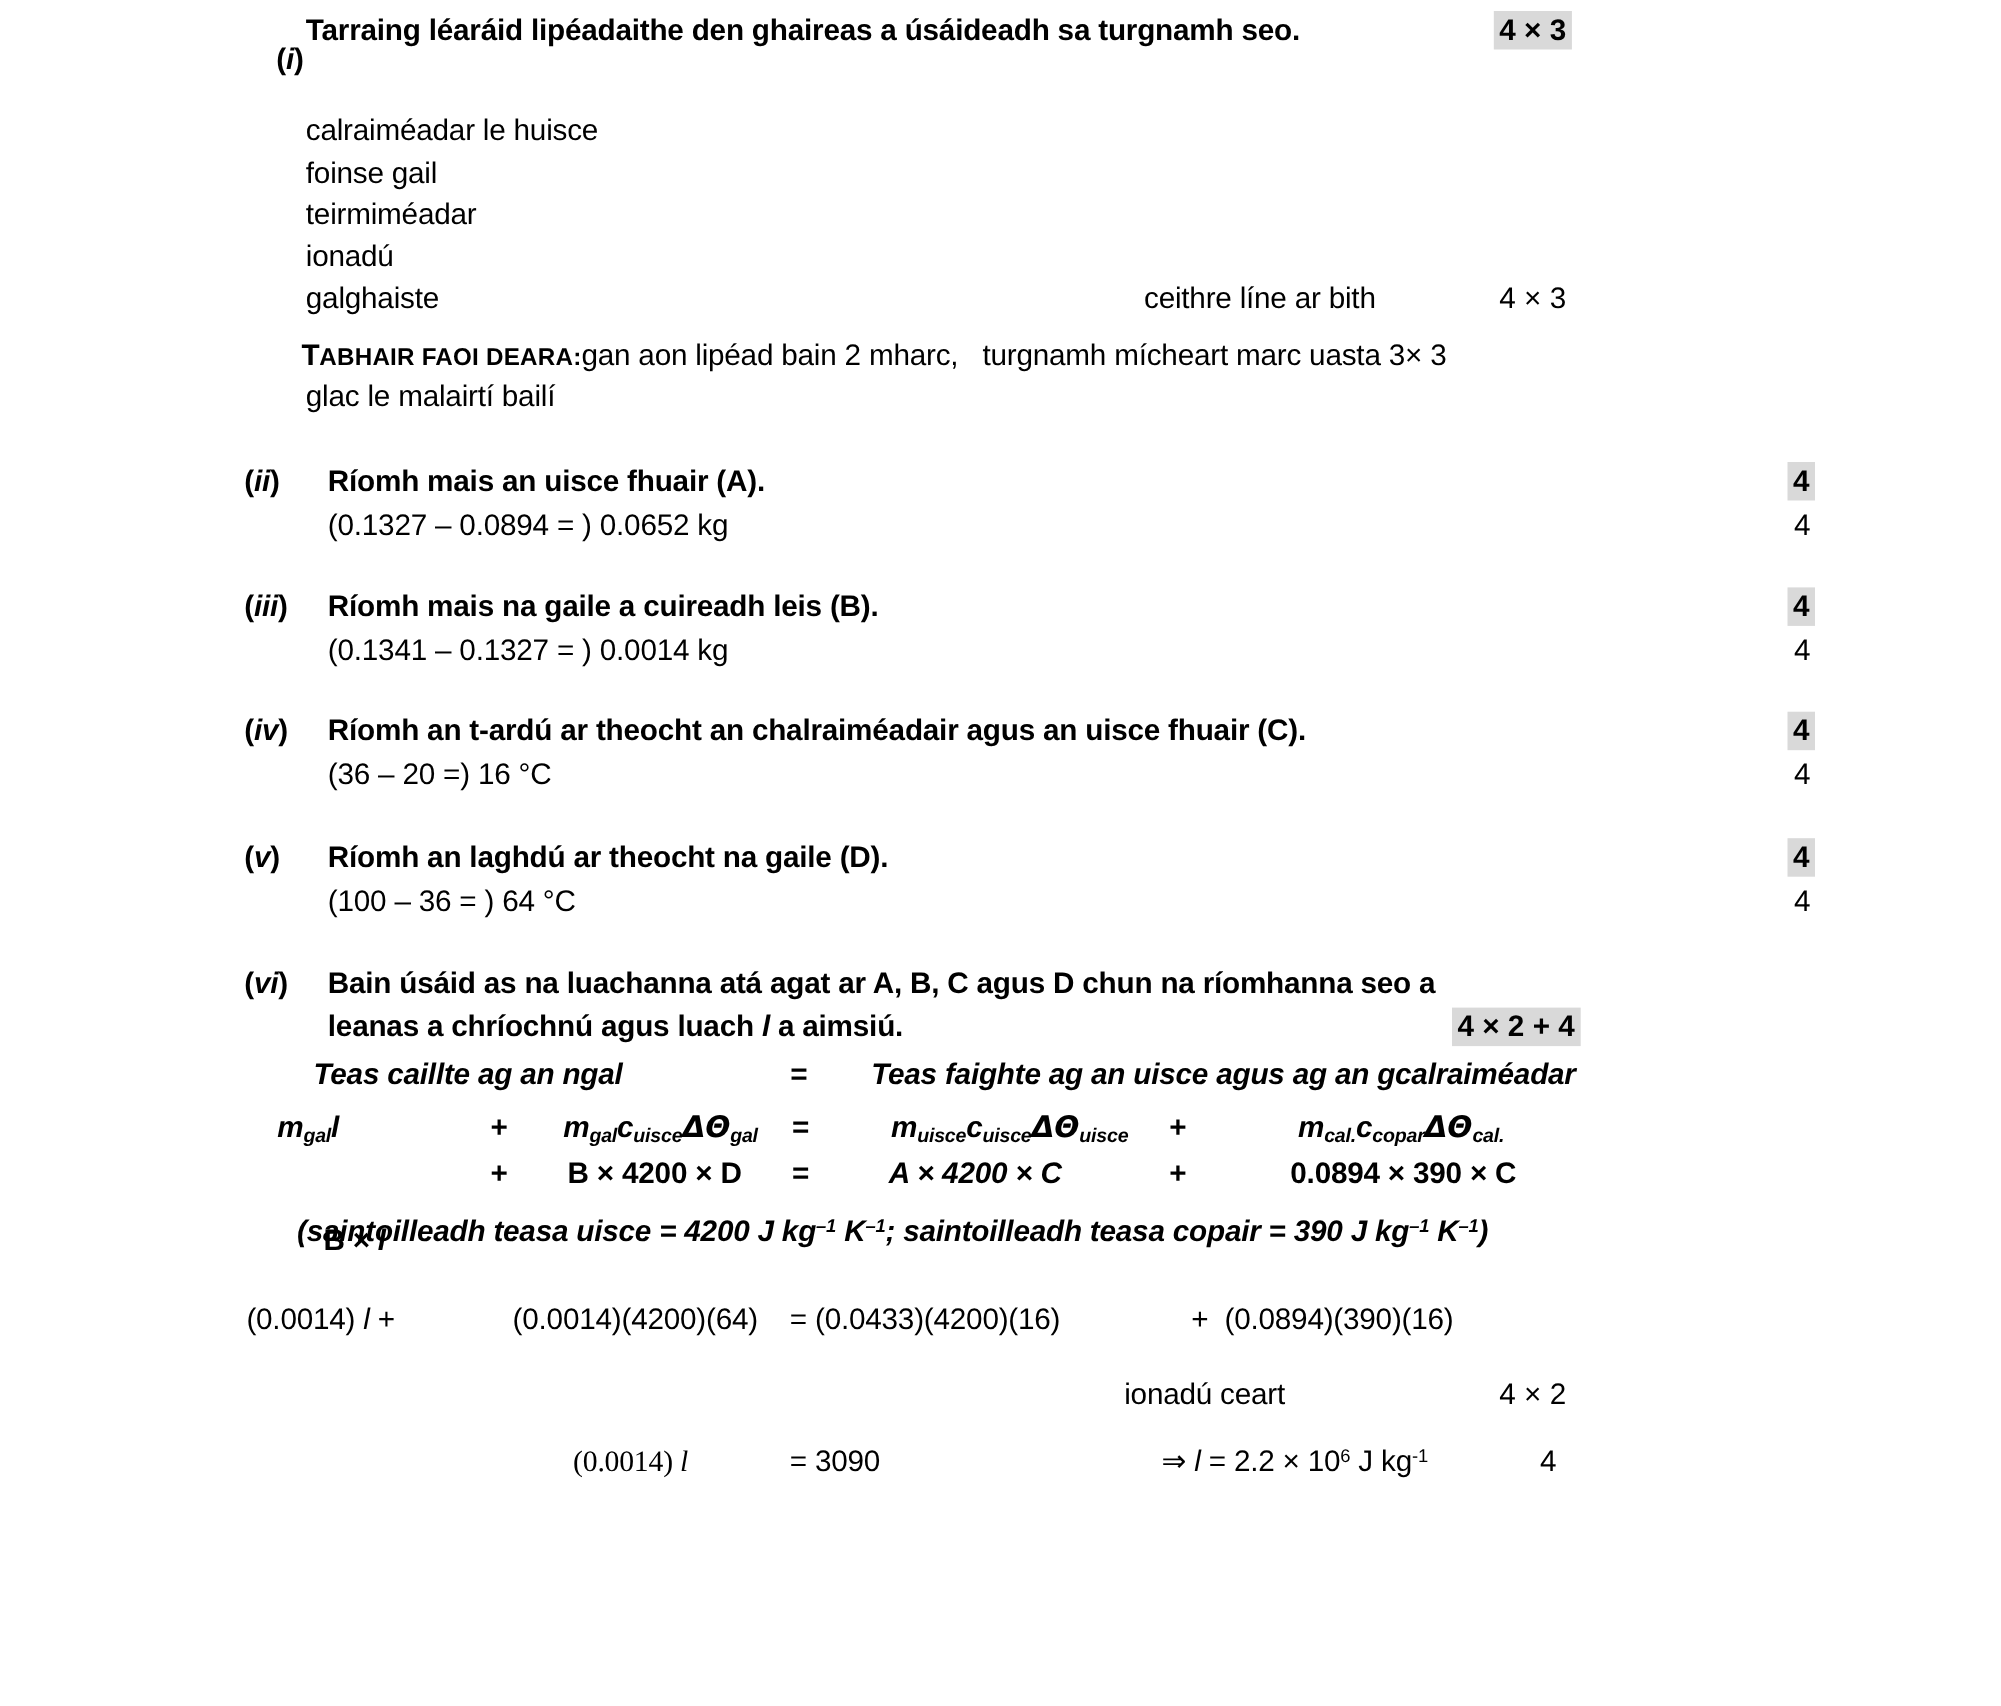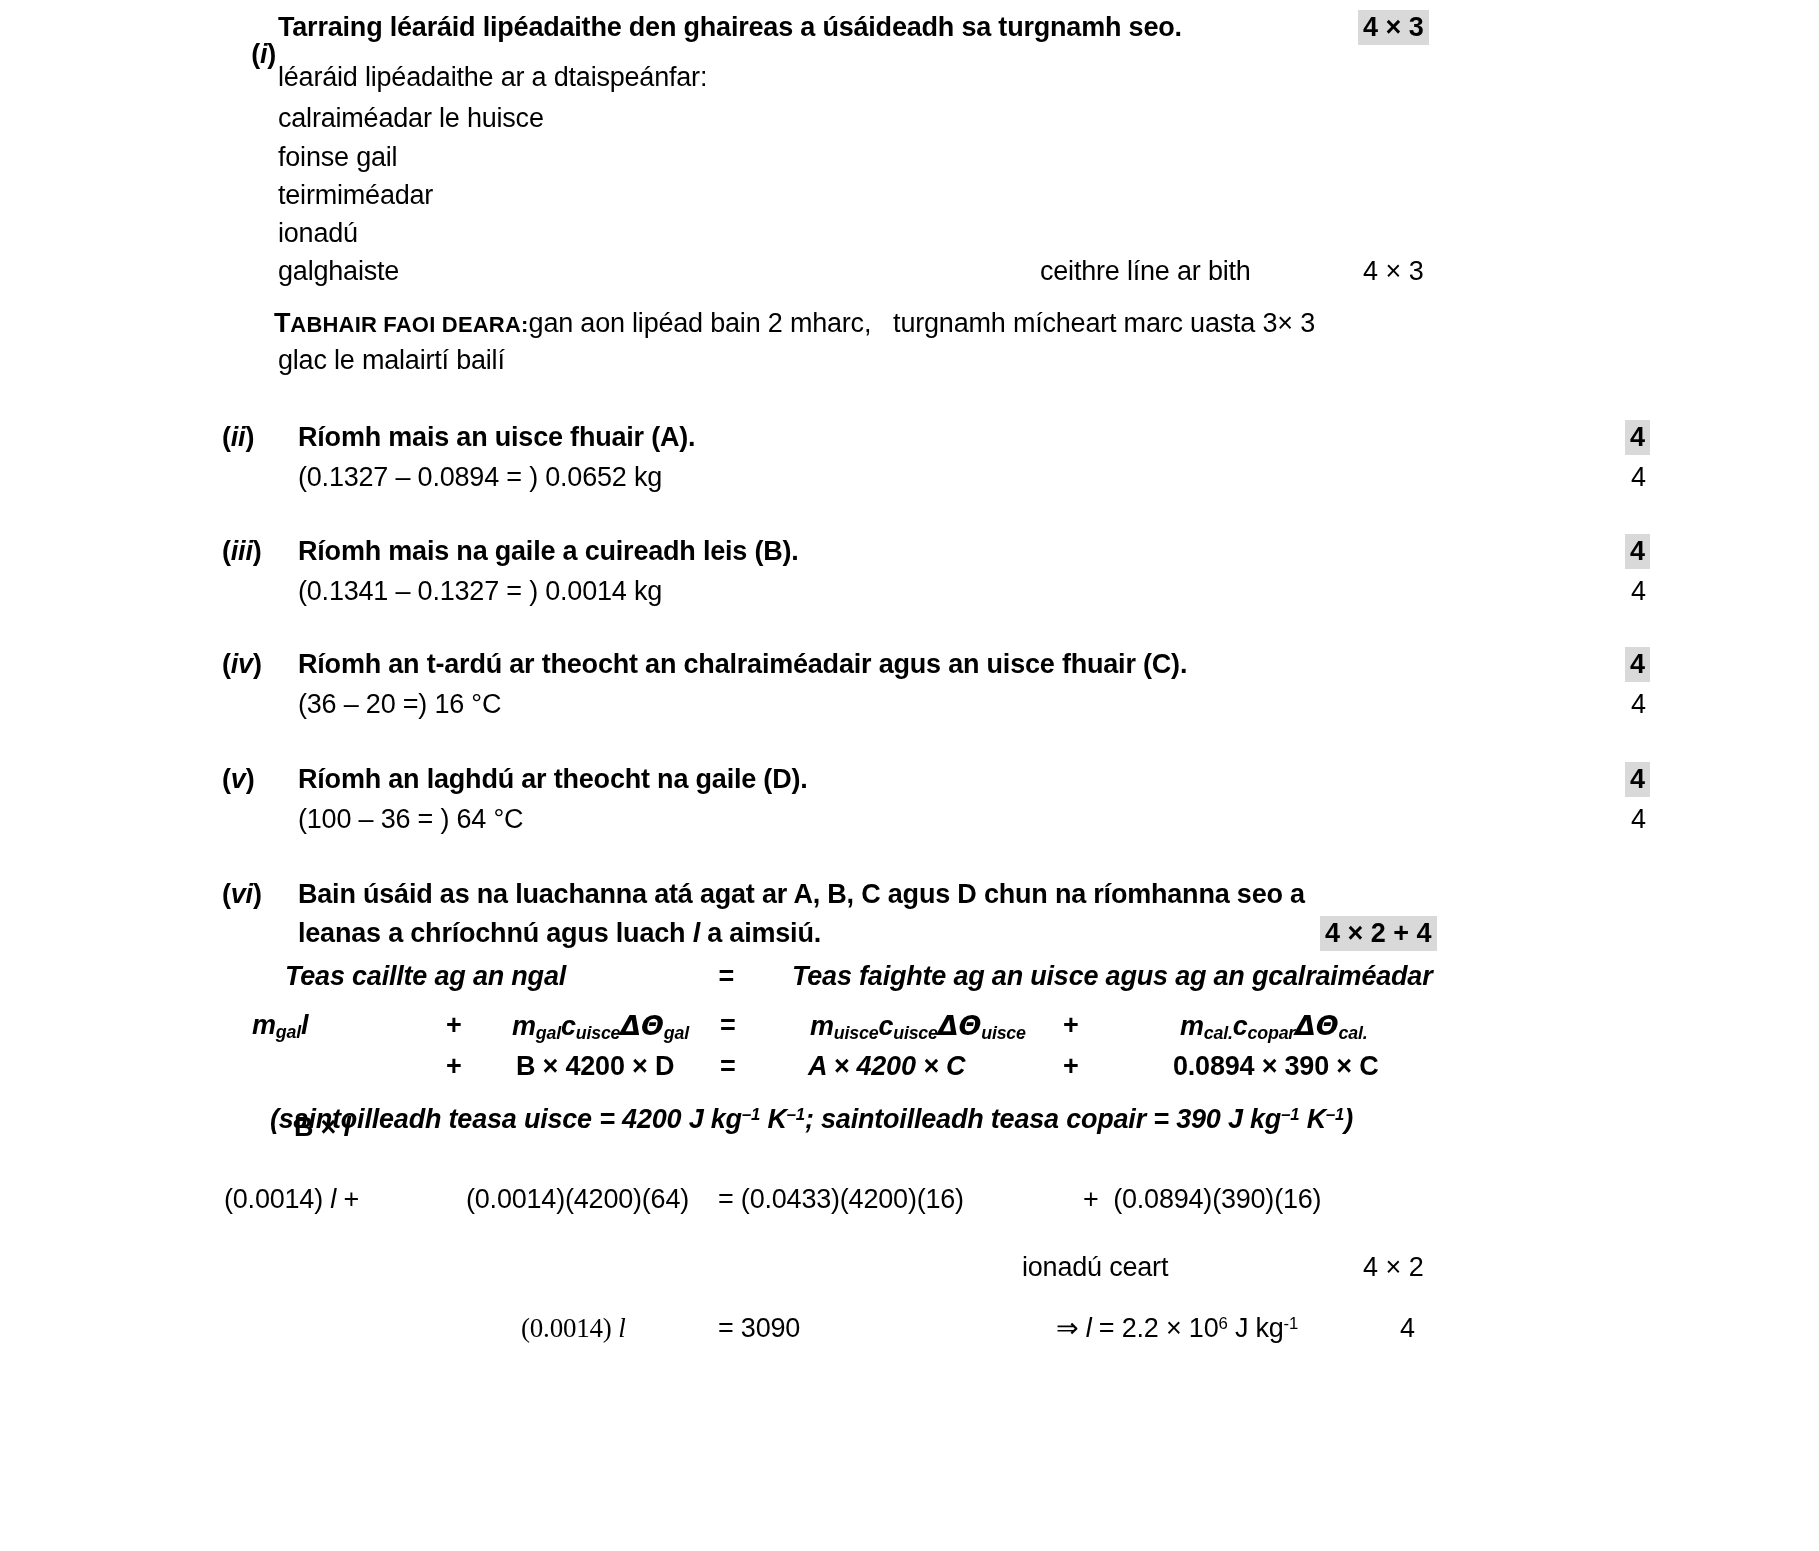--- a/index.html
+++ b/index.html
@@ -66,21 +66,20 @@
 <body>
 
 <div class="page">
 
   <div class="t b" style="left:222px; top:14px; font-size:27px;">
     (<span class="i">i</span>)
   </div>
   <div class="t b" style="left:278px; top:14px;">Tarraing léaráid lipéadaithe den ghaireas a úsáideadh sa turgnamh seo.</div>
   <div class="mark b" style="left:1358px; top:14px;"><span class="hl">4 × 3</span></div>
 
-  <div class="t" style="left:278px; top:64px;">léaráid lipéadaithe ar a dtaispeánfar:</div>
 
   <div class="t" style="left:278px; top:105px;">calraiméadar le huisce</div>
   <div class="t" style="left:278px; top:144px;">foinse gail</div>
   <div class="t" style="left:278px; top:182px;">teirmiméadar</div>
   <div class="t" style="left:278px; top:220px;">ionadú</div>
   <div class="t" style="left:278px; top:258px;">galghaiste</div>
 
   <div class="t" style="left:1040px; top:258px;">ceithre líne ar bith</div>
   <div class="mark" style="left:1363px; top:258px;">4 × 3</div>
 

